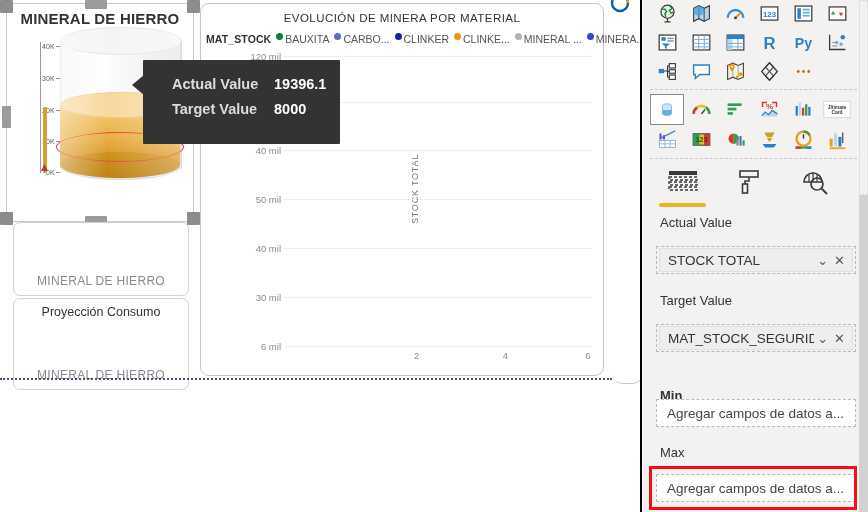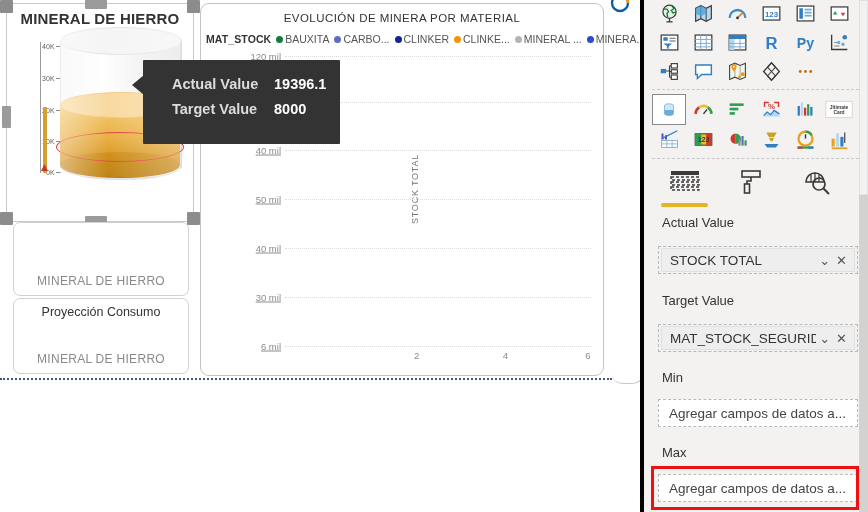--- a/index.html
+++ b/index.html
@@ -119,36 +119,36 @@
   #line-visual{
     position:absolute;left:200px;top:3px;width:404px;height:373px;
     background:#fff;border:1px solid #c4c4c4;border-radius:9px;box-sizing:border-box;
   }
   .lv-title{
     position:absolute;left:0;right:0;top:8px;text-align:center;
     font-size:11.5px;color:#333;letter-spacing:.45px;
   }
   .lv-legend{position:absolute;left:5px;top:29px;display:flex;align-items:center;font-size:10.5px;color:#555;}
   .lv-legend .lg-name{font-weight:bold;color:#333;margin-right:5px;letter-spacing:.1px;}
-  .lg-item{display:flex;align-items:center;margin-right:5px;white-space:nowrap;}
+  .lg-item{display:flex;margin-right:5px;white-space:nowrap;}
   .lg-dot{width:7px;height:7px;border-radius:50%;margin-right:2px;flex:none;}
   .lv-ylabel{
     position:absolute;left:214px;top:185px;font-size:9px;color:#777;
     transform:rotate(-90deg) translate(-50%,-50%);transform-origin:left top;
     letter-spacing:.8px;white-space:nowrap;
   }
-  .ytick{position:absolute;right:0;font-size:9.5px;color:#8b8b8b;transform:translateY(-50%);white-space:nowrap;text-decoration:underline;}
+  .ytick{position:absolute;right:0;font-size:9.5px;color:#8b8b8b;transform:translateY(-50%);white-space:nowrap;}
   .gridline{position:absolute;height:0;border-top:1px dotted #dcdcdc;}
   .xtick{position:absolute;font-size:9.5px;color:#8b8b8b;transform:translateX(-50%);}
   .lv-xlabel{position:absolute;left:0;right:0;bottom:14px;text-align:center;font-size:9.5px;color:#777;}
 
   
   #viz-pane{
     position:absolute;left:640px;top:0;width:228px;height:512px;
-    background:#f3f2f1;border-left:4px solid #000000;box-sizing:border-box;overflow:hidden;
+    background:#f3f2f1;border-left:2px solid #000000;box-sizing:border-box;overflow:hidden;
   }
   .icon-grid{position:absolute;left:8px;display:grid;grid-template-columns:repeat(6,34px);}
   .vicon{
     width:34px;height:31px;display:flex;align-items:center;justify-content:center;
     box-sizing:border-box;cursor:pointer;
   }
   .vicon svg{display:block;}
   .vicon.selected{background:#fff;border:1px solid #8a8a8a;}
   .pane-sep{position:absolute;left:8px;width:212px;height:0;border-top:1px dashed #c9c9c9;}
   .field-label{position:absolute;left:18px;font-size:13px;color:#333;}
@@ -217,21 +217,21 @@
       <div class="sel-handle" style="left:78px;top:-4px;width:22px;height:9px;"></div>
       <div class="sel-handle" style="left:78px;bottom:-4px;width:22px;height:9px;"></div>
       <div class="sel-handle" style="left:-5px;top:102px;width:9px;height:22px;"></div>
       <div class="sel-handle" style="right:-5px;top:102px;width:9px;height:22px;"></div>
     </div>
 
     <div class="mini-card" style="top:222px;height:74px;">
       <div class="mc-cat">MINERAL DE HIERRO</div>
     </div>
 
-    <div class="mini-card" style="top:298px;height:76px;">
+    <div class="mini-card" style="top:298px;height:92px;">
       <div class="mc-title">Proyección Consumo</div>
       <div class="mc-cat">MINERAL DE HIERRO</div>
     </div>
 
     <div id="line-visual">
       <div class="lv-title">EVOLUCIÓN DE MINERA POR MATERIAL</div>
 
       <div class="lv-legend">
         <span class="lg-name">MAT_STOCK</span>
         <span class="lg-item">
@@ -591,21 +591,21 @@
 
     <div class="field-label" style="top:293px;">Target Value</div>
     <div class="well" style="top:324px;">
       <div class="well-filled">
         <span class="txt">MAT_STOCK_SEGURIDAD</span>
         <span class="chev">⌄</span>
         <span class="xmark">✕</span>
       </div>
     </div>
 
-    <div class="field-label" style="top:370px;">Min</div>
+    <div class="field-label" style="top:388px;font-weight:bold;">Min</div>
     <div class="well well-empty" style="top:399px;background:#fff;">
       <span class="ph">Agregar campos de datos a...</span>
     </div>
 
     <div class="field-label" style="top:445px;">Max</div>
     <div class="well well-empty" style="top:474px;background:#fff;">
       <span class="ph">Agregar campos de datos a...</span>
     </div>
 
     <div class="red-box" style="left:7px;top:466px;width:208px;height:44px;"></div>

